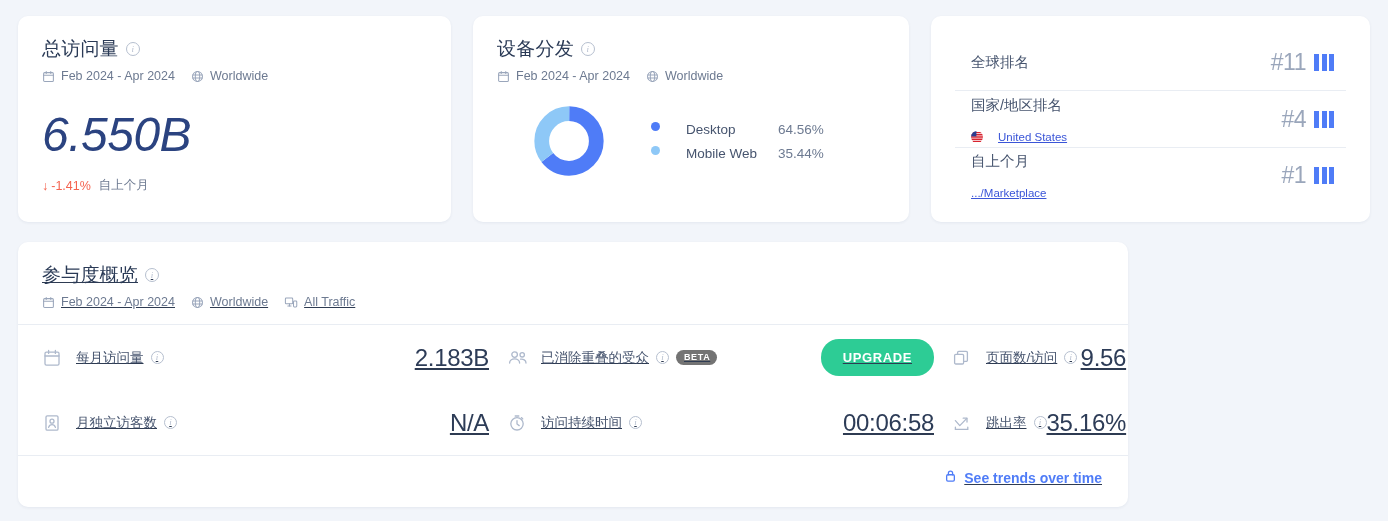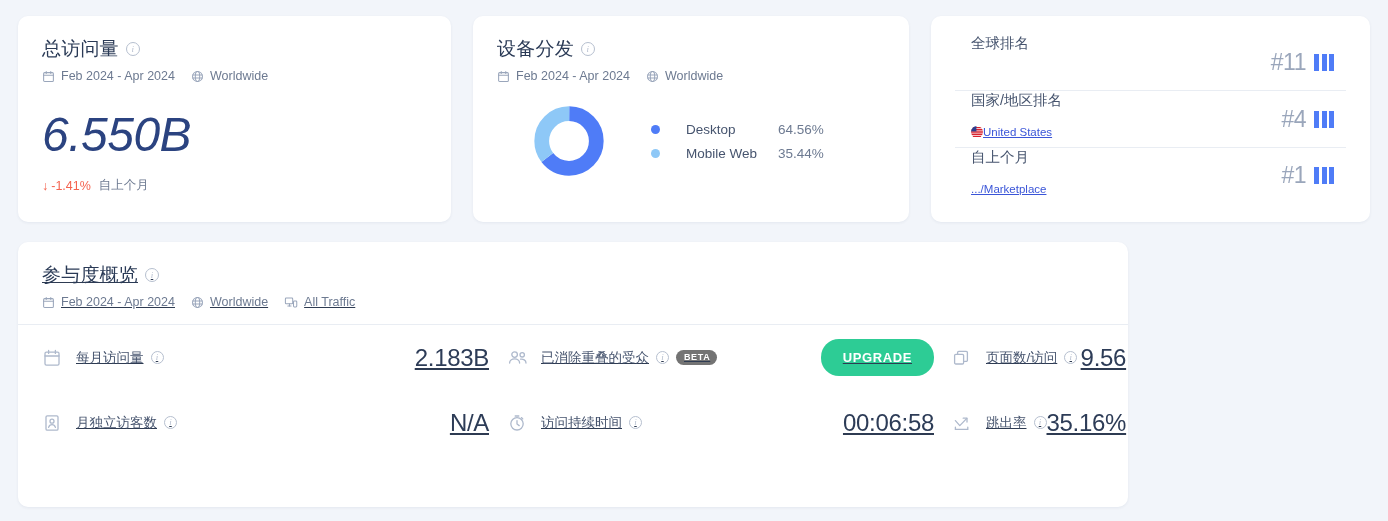--- a/index.html
+++ b/index.html
@@ -117,47 +117,47 @@
     display: flex;
     align-items: center;
     margin-top: 22px;
     padding-left: 36px;
     gap: 46px;
   }
   .donut { width: 72px; height: 72px; flex: none; position: relative; }
   .legend { display: flex; flex-direction: column; gap: 9px; }
   .legend-item {
     display: flex;
-    align-items: center;
     font-size: 13.5px;
     color: #46546e;
   }
   .legend-dot {
     width: 9px; height: 9px; border-radius: 50%;
     margin-right: 26px;
     flex: none;
   }
   .legend-name { min-width: 92px; }
   .legend-pct { color: #6d7a91; }
 
   
   .rank-row {
     display: flex;
+    align-items: center;
     justify-content: space-between;
     height: 56px;
     padding: 0 12px 0 16px;
   }
   .rank-row + .rank-row { border-top: 1px solid #e9edf3; }
   .rank-row.r2 { height: 57px; }
   .rank-left { display: flex; flex-direction: column; gap: 2px; }
   .rank-label { font-size: 14.5px; color: #46546e; }
   .rank-sub {
     display: flex;
     align-items: center;
-    gap: 0;
+    gap: 15px;
     font-size: 11.5px;
     margin-top: 14px;
   }
   .rank-sub a {
     color: #3a55d8;
     text-decoration: underline;
   }
   .rank-right { display: flex; align-items: center; gap: 8px; }
   .rank-value {
     font-size: 23px;
@@ -536,15 +536,26 @@
         </span>
         <span class="metric-label">
           <span>跳出率</span>
           <span class="info-icon sm">i</span>
         </span>
         <span class="metric-value">35.16%</span>
       </div>
 
     </div>
 
+    <div class="engage-footer">
+      <a class="trends-link">
+        <span>
+          <svg width="13" height="14" viewBox="0 0 14 16" fill="none" stroke="#4f7cf7" stroke-width="1.5">
+            <rect x="2.6" y="6.6" width="8.8" height="7.2" rx="1.4"></rect>
+            <path d="M4.6 6.6V4.8a2.4 2.4 0 0 1 4.8 0v1.8" stroke-linecap="round"></path>
+          </svg>
+        </span>
+        <span>See trends over time</span>
+      </a>
+    </div>
 
   </div>
 </div>
 
 </body></html>

